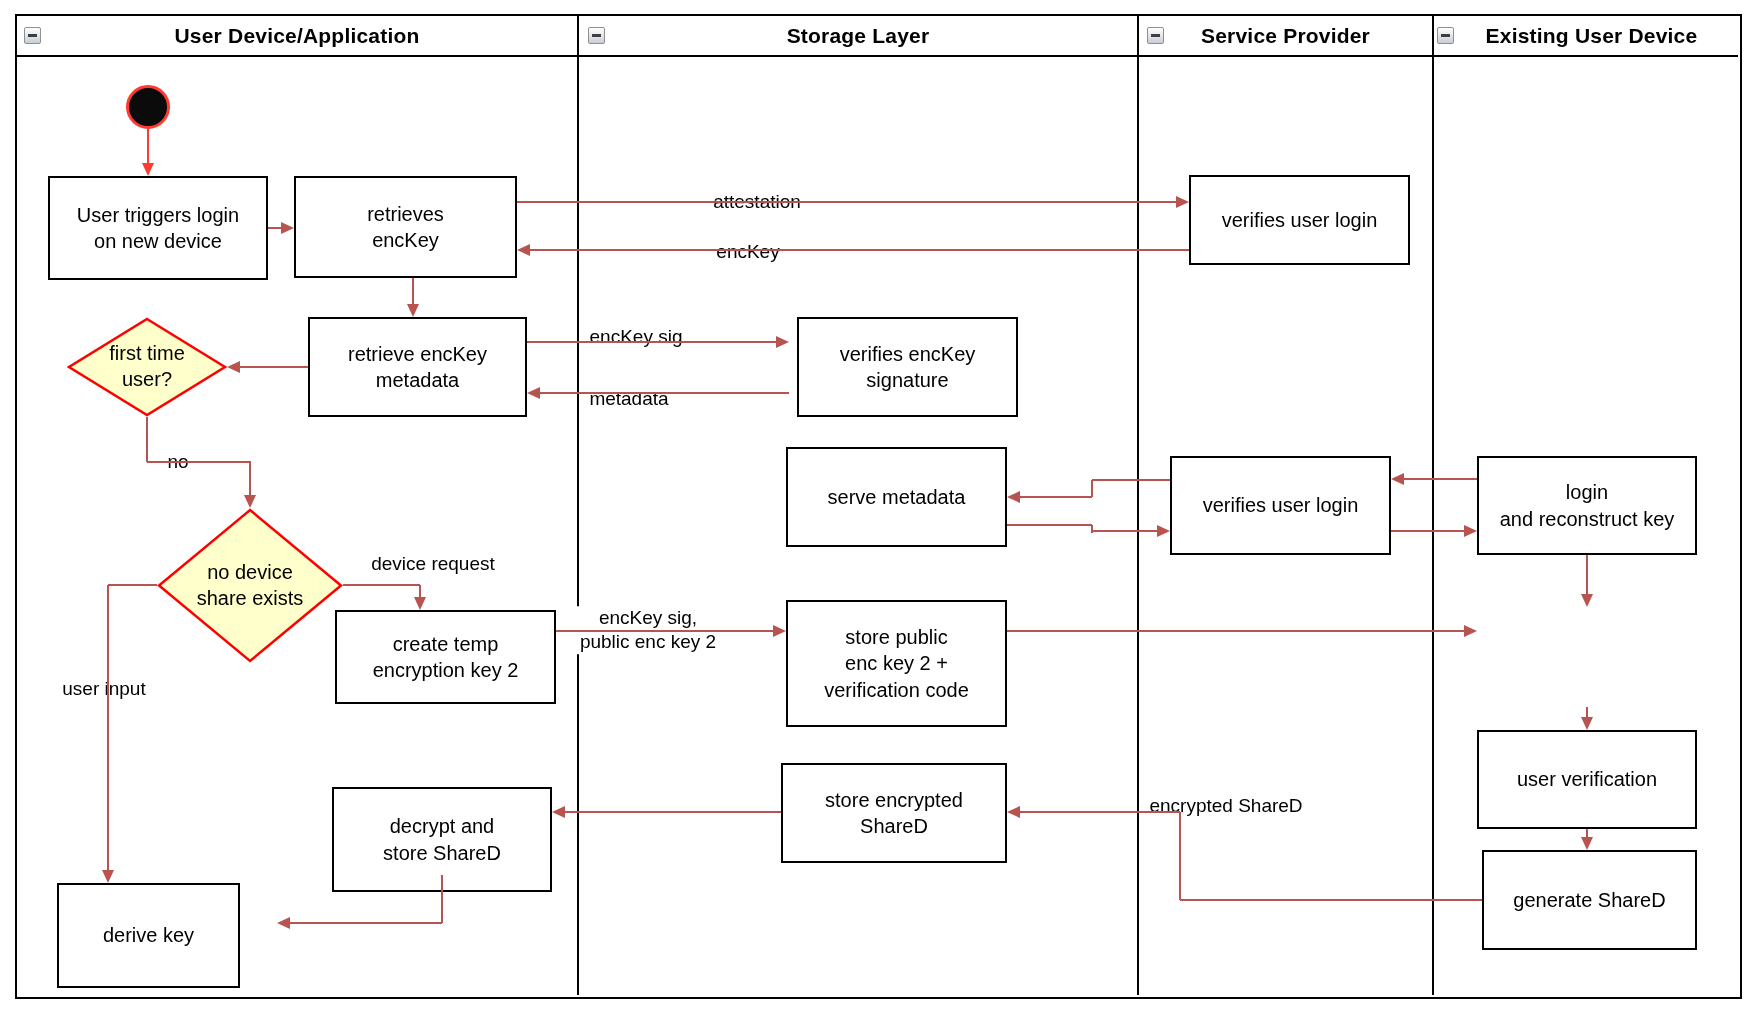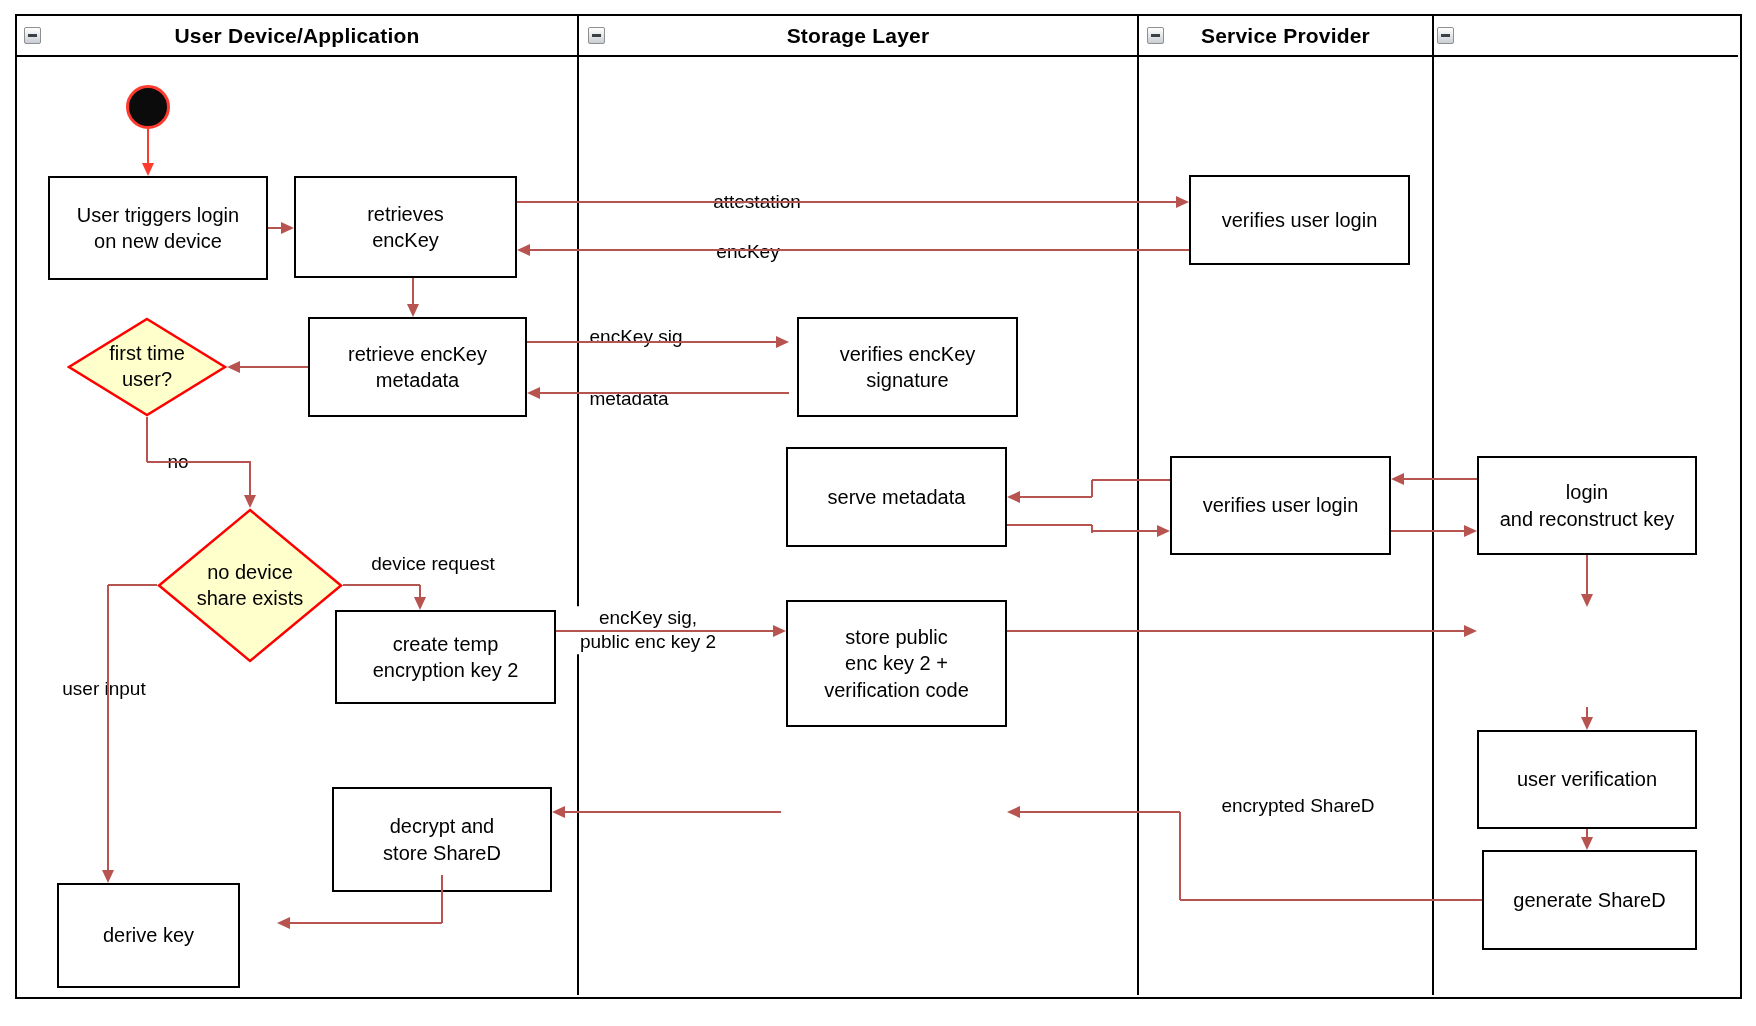--- a/index.html
+++ b/index.html
@@ -50,20 +50,21 @@
 
   <div class="frame" style="left:15px;top:14px;width:1723px;height:981px;"></div>
   <div class="hline" style="left:15px;top:55px;width:1723px;height:2px;"></div>
   <div class="vline" style="left:577px;top:14px;width:2px;height:981px;"></div>
   <div class="vline" style="left:1137px;top:14px;width:2px;height:981px;"></div>
   <div class="vline" style="left:1432px;top:14px;width:2px;height:981px;"></div>
 
   <div class="lane-header" style="left:17px;width:560px;">User Device/Application</div>
   <div class="lane-header" style="left:579px;width:558px;">Storage Layer</div>
   <div class="lane-header" style="left:1139px;width:293px;">Service Provider</div>
+  <div class="lane-header" style="left:1445px;width:293px;">Existing User Device</div>
 
   <div class="collapse-icon" style="left:24px;">
       <div class="minus"></div>
     </div>
   <div class="collapse-icon" style="left:588px;">
       <div class="minus"></div>
     </div>
   <div class="collapse-icon" style="left:1147px;">
       <div class="minus"></div>
     </div>
@@ -101,39 +102,41 @@
   <div class="node" style="left:332px;top:770px;width:220px;height:105px;margin-top:17px;">decrypt and
 store ShareD</div>
   <div class="node" style="left:57px;top:883px;width:183px;height:105px;">derive key</div>
 
   <div class="node" style="left:789px;top:317px;width:221px;height:100px;margin-left:8px;">verifies encKey
 signature</div>
   <div class="node" style="left:786px;top:447px;width:221px;height:100px;">serve metadata</div>
   <div class="node" style="left:786px;top:600px;width:221px;height:127px;">store public
 enc key 2 +
 verification code</div>
+  <div class="node" style="left:781px;top:763px;width:226px;height:100px;">store encrypted
+ShareD</div>
 
   <div class="node" style="left:1189px;top:175px;width:221px;height:90px;">verifies user login</div>
   <div class="node" style="left:1170px;top:456px;width:221px;height:99px;">verifies user login</div>
 
   <div class="node" style="left:1477px;top:456px;width:220px;height:99px;">login
 and reconstruct key</div>
   <div class="node" style="left:1477px;top:730px;width:220px;height:99px;">user verification</div>
   <div class="node" style="left:1482px;top:850px;width:215px;height:100px;">generate ShareD</div>
 
   <div class="elabel" style="left:757px;top:202px;">attestation</div>
   <div class="elabel" style="left:748px;top:252px;">encKey</div>
   <div class="elabel" style="left:636px;top:337px;">encKey sig</div>
   <div class="elabel" style="left:629px;top:399px;">metadata</div>
   <div class="elabel" style="left:178px;top:462px;">no</div>
   <div class="elabel" style="left:433px;top:564px;">device request</div>
   <div class="elabel" style="left:648px;top:630px;">encKey sig,
 public enc key 2</div>
   <div class="elabel" style="left:104px;top:689px;">user input</div>
-  <div class="elabel" style="left:1298px;top:806px;">encrypted ShareD</div>
+  <div class="elabel" style="left:1226px;top:806px;">encrypted ShareD</div>
 
 <div class="cline" style="background: var(--start-arrow); left: 147px; top: 129px; width: 2px; height: 35px;"></div>
     <div class="cline" style="background: var(--connector); left: 268px; top: 227px; width: 14px; height: 2px;"></div>
     <div class="cline" style="background: var(--connector); left: 517px; top: 201px; width: 659px; height: 2px;"></div>
     <div class="cline" style="background: var(--connector); left: 530px; top: 249px; width: 659px; height: 2px;"></div>
     <div class="cline" style="background: var(--connector); left: 412px; top: 278px; width: 2px; height: 26px;"></div>
     <div class="cline" style="background: var(--connector); left: 527px; top: 341px; width: 250px; height: 2px;"></div>
     <div class="cline" style="background: var(--connector); left: 540px; top: 392px; width: 249px; height: 2px;"></div>
     <div class="cline" style="background: var(--connector); left: 240px; top: 366px; width: 68px; height: 2px;"></div>
     <div class="cline" style="background: var(--connector); left: 146px; top: 417px; width: 2px; height: 45px;"></div>

